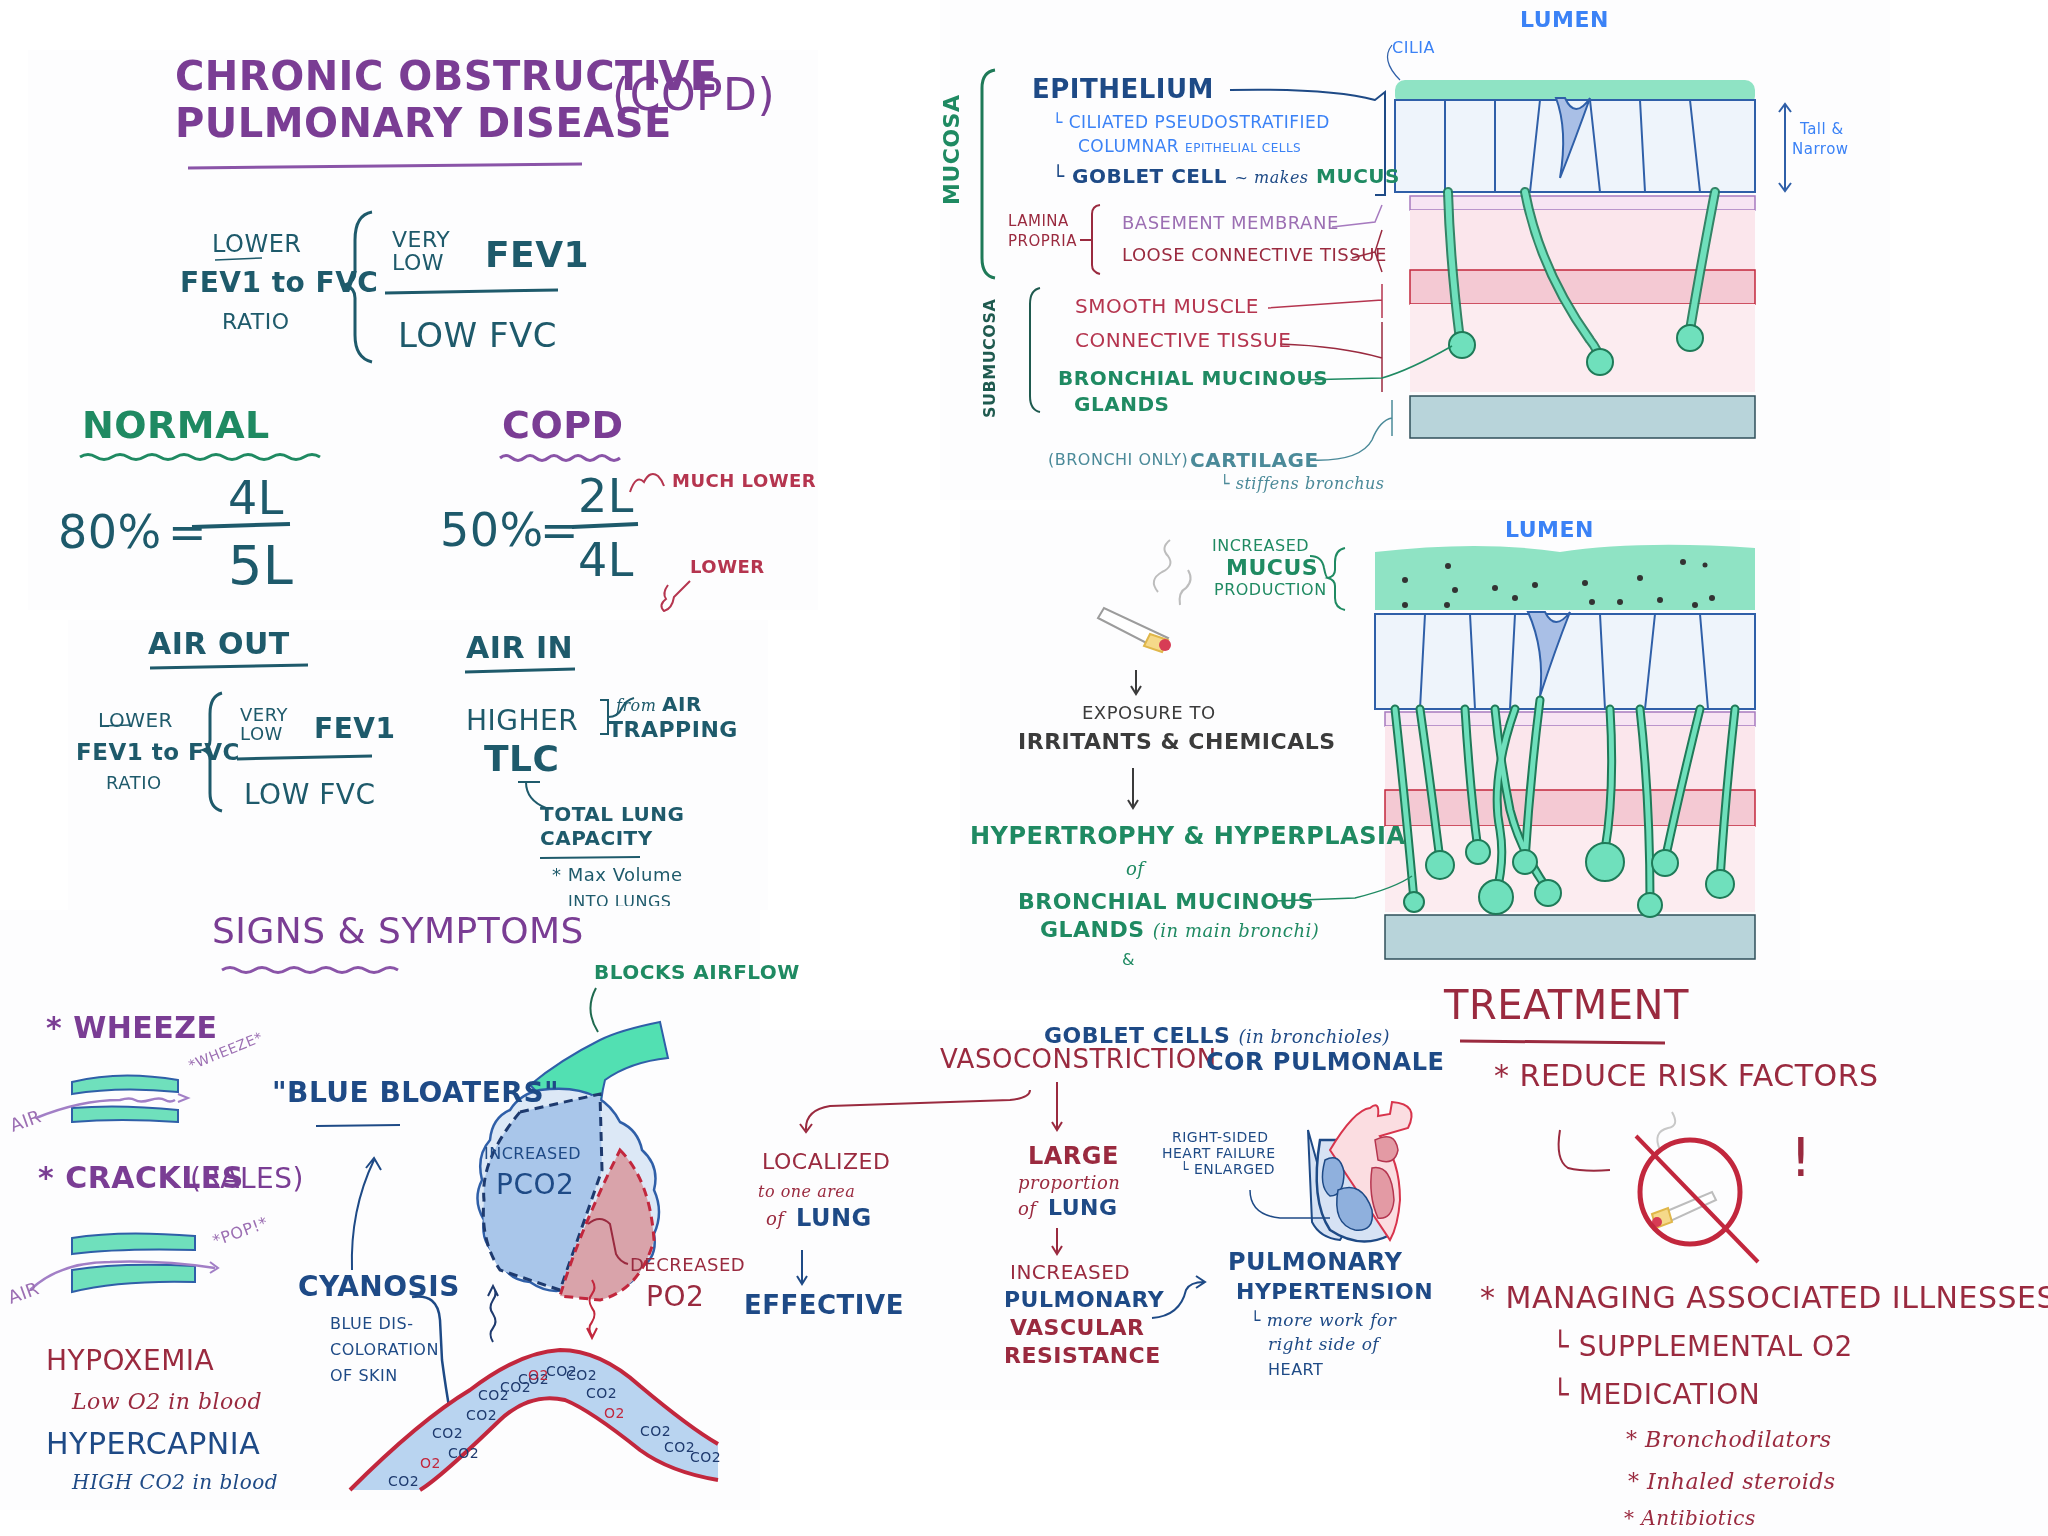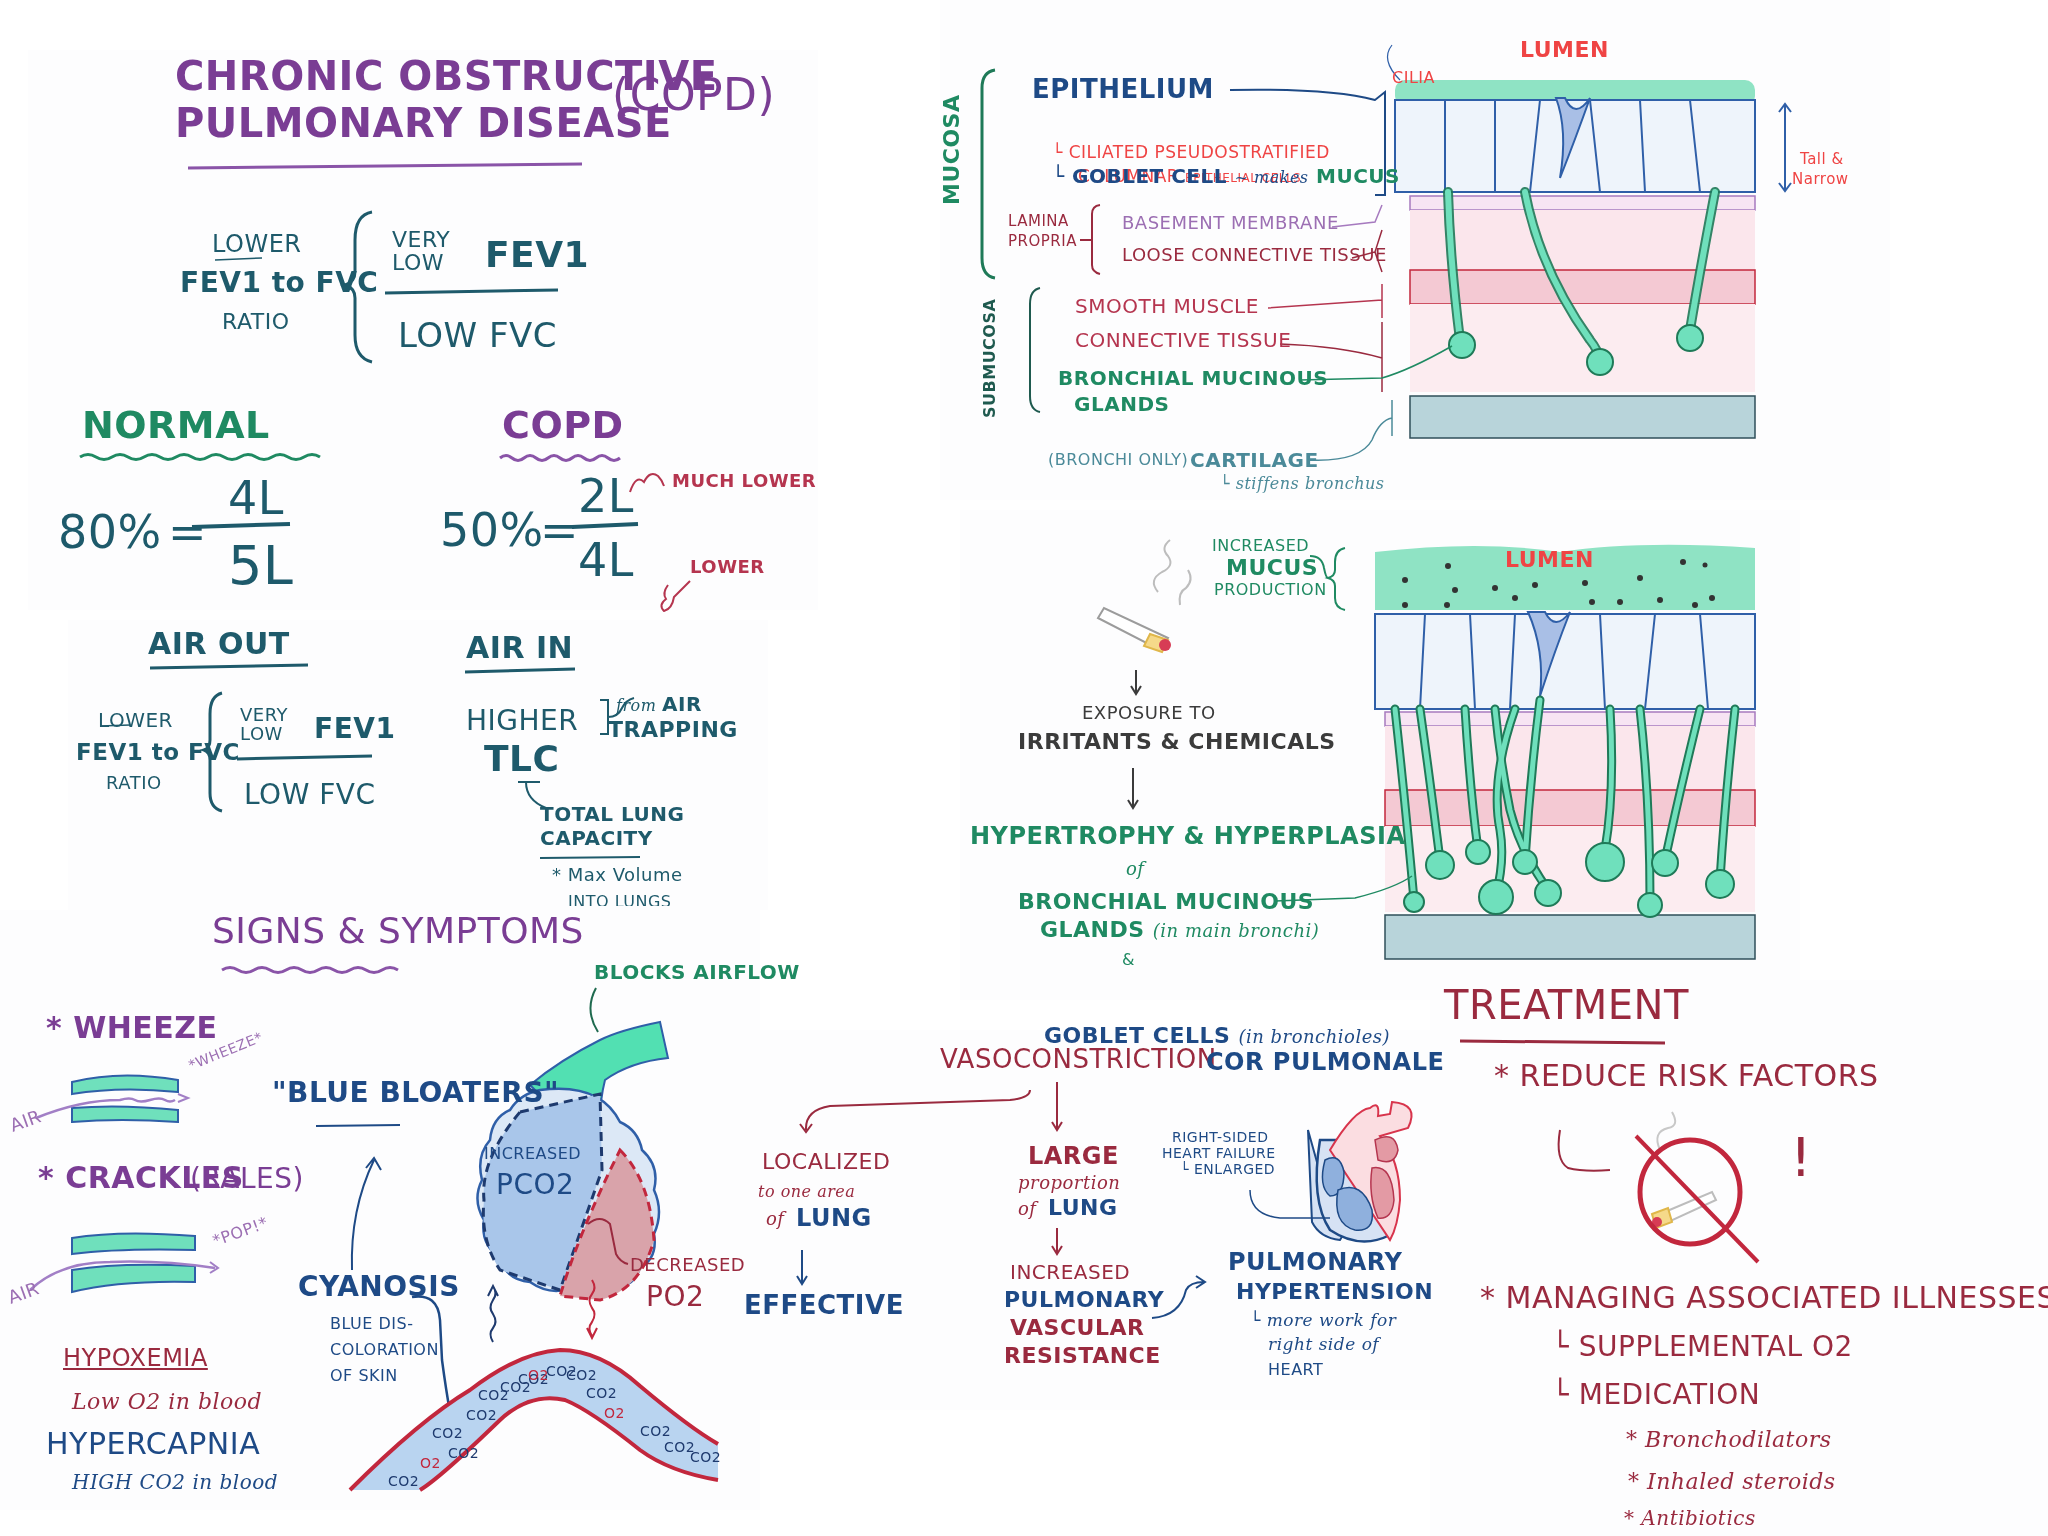--- a/index.html
+++ b/index.html
@@ -7,21 +7,21 @@
   body { position: relative; font-family: "DejaVu Sans", sans-serif; }
   .panel { position: absolute; background: #fdfdfe; }
   .t { position: absolute; white-space: nowrap; line-height: 1.05; letter-spacing: 0.5px; }
   .hand { font-family: "DejaVu Sans", sans-serif; font-weight: bold; }
   .thin { font-family: "DejaVu Sans", sans-serif; font-weight: normal; }
   .script { font-family: "DejaVu Serif", serif; font-style: italic; font-weight: normal; }
   .purple { color: #7a3d94; }
   .teal { color: #1e5a6b; }
   .green { color: #1f8a62; }
   .navy { color: #1e4a86; }
-  .blue { color: #ef4444; margin-top: 30px; }
+  .blue { color: #3b82f6; }
   .maroon { color: #9a2a3f; }
   .rose { color: #b5354f; }
   .lav { color: #9c6fb3; }
   .steel { color: #4b8a99; }
   .ink { color: #3b3b3b; }
   svg.layer { position: absolute; left: 0; top: 0; overflow: visible; }
 </style>
 </head>
 <body>
 
@@ -287,21 +287,21 @@
 <div class="t thin teal" style="left:568px;top:894px;font-size:16px;height:12px;overflow:hidden;">INTO LUNGS</div>
 
 <div class="t thin purple" style="left:212px;top:912px;font-size:36px;">SIGNS &amp; SYMPTOMS</div>
 <div class="t hand purple" style="left:46px;top:1012px;font-size:30px;">* WHEEZE</div>
 <div class="t thin lav" style="left:192px;top:1058px;font-size:14px;transform:rotate(-22deg);transform-origin:left bottom;">*WHEEZE*</div>
 <div class="t thin lav" style="left:10px;top:1112px;font-size:18px;transform:rotate(-20deg);">AIR</div>
 <div class="t hand purple" style="left:38px;top:1162px;font-size:30px;">* CRACKLES</div>
 <div class="t thin purple" style="left:190px;top:1164px;font-size:28px;">(RALES)</div>
 <div class="t thin lav" style="left:212px;top:1224px;font-size:16px;transform:rotate(-20deg);">*POP!*</div>
 <div class="t thin lav" style="left:8px;top:1284px;font-size:18px;transform:rotate(-20deg);">AIR</div>
-<div class="t thin maroon" style="left:63px;top:1346px;font-size:24px;text-decoration:underline;">HYPOXEMIA</div>
+<div class="t thin maroon" style="left:46px;top:1346px;font-size:28px;">HYPOXEMIA</div>
 <div class="t script maroon" style="left:72px;top:1390px;font-size:22px;">Low O2 in blood</div>
 <div class="t thin navy" style="left:46px;top:1428px;font-size:30px;">HYPERCAPNIA</div>
 <div class="t script navy" style="left:72px;top:1472px;font-size:20px;">HIGH CO2 in blood</div>
 <div class="t hand navy" style="left:272px;top:1078px;font-size:28px;">"BLUE BLOATERS"</div>
 <div class="t hand navy" style="left:298px;top:1272px;font-size:28px;">CYANOSIS</div>
 <div class="t thin navy" style="left:330px;top:1316px;font-size:16px;">BLUE DIS-</div>
 <div class="t thin navy" style="left:330px;top:1342px;font-size:16px;">COLORATION</div>
 <div class="t thin navy" style="left:330px;top:1368px;font-size:16px;">OF SKIN</div>
 <div class="t hand green" style="left:594px;top:962px;font-size:20px;">BLOCKS AIRFLOW</div>
 <div class="t thin navy" style="left:484px;top:1146px;font-size:16px;">INCREASED</div>

